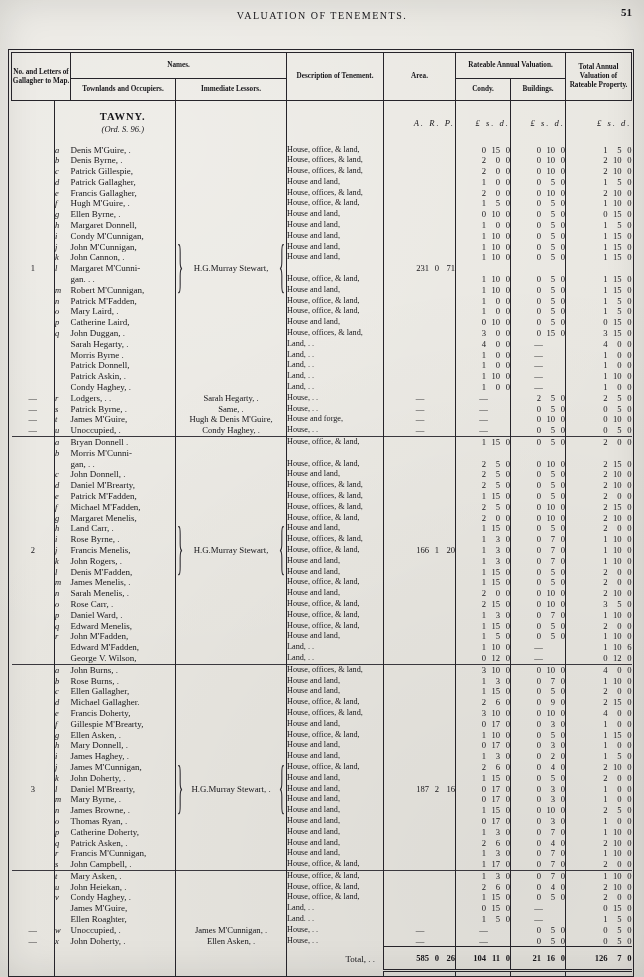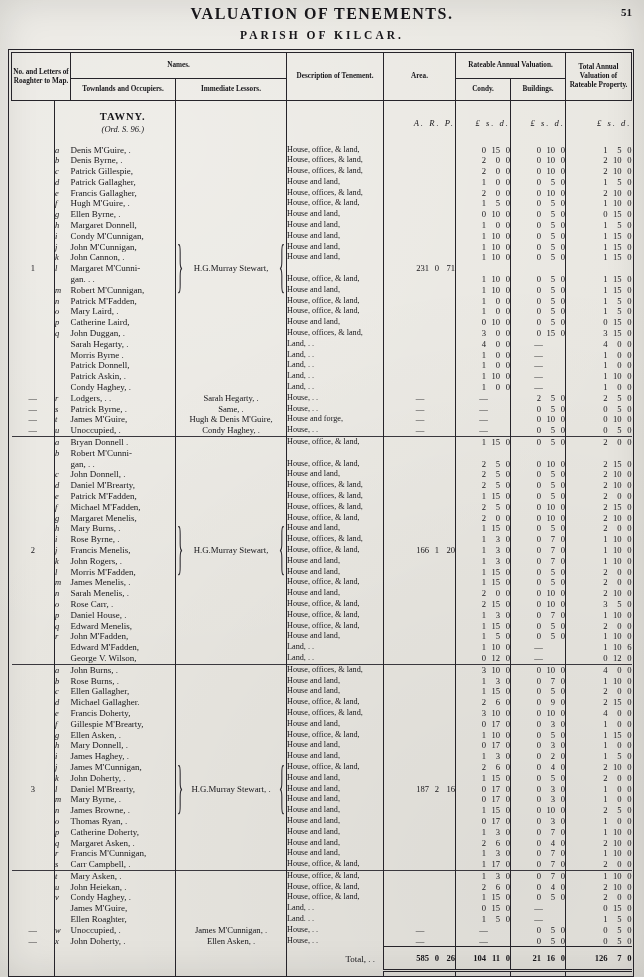--- a/index.html
+++ b/index.html
@@ -9,21 +9,21 @@
     background:#e9e7e1;
     background-image:
       radial-gradient(circle at 25% 15%, rgba(255,255,255,0.25), transparent 55%),
       radial-gradient(circle at 80% 90%, rgba(0,0,0,0.05), transparent 60%);
     box-shadow:inset 0 0 40px rgba(0,0,0,0.12);
     font-family:"Liberation Serif","DejaVu Serif",serif;
     color:#17161a;
     overflow:hidden;
   }
   .masthead{position:relative;text-align:center;padding-top:5px;height:20px;}
-  .doc-title{font-size:16px;font-weight:bold;letter-spacing:1.5px;}
+  .doc-title{font-size:10px;font-weight:normal;letter-spacing:1.5px;}
   .page-num{position:absolute;right:12px;top:6px;font-size:11px;font-weight:bold;}
   .parish{ text-align:center;font-size:11.5px;font-weight:bold;letter-spacing:3px;margin-top:4px;}
 
   .table-wrap{
     position:absolute;left:8px;top:49px;width:626px;bottom:0;
     border:1.5px solid #26242a;padding:2px 2px 0 2px;box-sizing:border-box;overflow:hidden;
   }
   table.vt{border-collapse:collapse;table-layout:fixed;width:620px;}
   table.vt th, table.vt td{margin:0;padding:0;overflow:visible;}
 
@@ -67,38 +67,37 @@
 </style>
 </head>
 <body>
 
 <div class="page">
 
   <div class="masthead">
     <span class="doc-title">VALUATION OF TENEMENTS.</span>
     <span class="page-num">51</span>
   </div>
-  <div class="parish">PARISH OF KILCAR.</div>
 
   <div class="table-wrap">
     <table class="vt">
       <colgroup>
         <col style="width:43px">
           <col style="width:16px">
           <col style="width:105px">
         <col style="width:111px">
           <col style="width:97px">
           <col style="width:72px">
         <col style="width:55px">
           <col style="width:55px">
           <col style="width:66px">
       </colgroup>
       <thead>
         <tr class="h1">
-          <th colspan="2" rowspan="2">No. and Letters of Roaghter to Map.</th>
+          <th colspan="2" rowspan="2">No. and Letters of Gallagher to Map.</th>
           <th colspan="2">Names.</th>
           <th rowspan="2">Description of Tenement.</th>
           <th rowspan="2">Area.</th>
           <th colspan="2">Rateable Annual Valuation.</th>
           <th rowspan="2">Total Annual Valuation of Rateable Property.</th>
         </tr>
         <tr class="h2">
           <th>Townlands and Occupiers.</th>
           <th>Immediate Lessors.</th>
           <th>Condy.</th>
@@ -431,21 +430,21 @@
             <td class="c-les"></td>
             <td class="c-desc">House, office, &amp; land,</td>
             <td class="c-area"></td>
             <td class="c-land"><span class="num" style="width: 18px;">1</span><span class="num" style="width: 14px;">15</span><span class="num" style="width: 10px;">0</span></td>
             <td class="c-bld"><span class="num" style="width: 18px;">0</span><span class="num" style="width: 14px;">5</span><span class="num" style="width: 10px;">0</span></td>
             <td class="c-tot"><span class="num" style="width: 20px;">2</span><span class="num" style="width: 14px;">0</span><span class="num" style="width: 10px;">0</span></td>
           </tr>
           <tr>
             <td class="c-map"></td>
             <td class="c-let">b</td>
-            <td class="c-occ">Robert M'Cunni-</td>
+            <td class="c-occ">Morris M'Cunni-</td>
             <td class="c-les"></td>
             <td class="c-desc"></td>
             <td class="c-area"></td>
             <td class="c-land"></td>
             <td class="c-bld"></td>
             <td class="c-tot"></td>
           </tr>
           <tr>
             <td class="c-map"></td>
             <td class="c-let"></td>
@@ -508,21 +507,21 @@
             <td class="c-les"></td>
             <td class="c-desc">House, office, &amp; land,</td>
             <td class="c-area"></td>
             <td class="c-land"><span class="num" style="width: 18px;">2</span><span class="num" style="width: 14px;">0</span><span class="num" style="width: 10px;">0</span></td>
             <td class="c-bld"><span class="num" style="width: 18px;">0</span><span class="num" style="width: 14px;">10</span><span class="num" style="width: 10px;">0</span></td>
             <td class="c-tot"><span class="num" style="width: 20px;">2</span><span class="num" style="width: 14px;">10</span><span class="num" style="width: 10px;">0</span></td>
           </tr>
           <tr>
             <td class="c-map"></td>
             <td class="c-let">h</td>
-            <td class="c-occ">Mary Burns,  .</td>
+            <td class="c-occ">Land Carr,  .</td>
             <td class="c-les"></td>
             <td class="c-desc">House and land,</td>
             <td class="c-area"></td>
             <td class="c-land"><span class="num" style="width: 18px;">1</span><span class="num" style="width: 14px;">15</span><span class="num" style="width: 10px;">0</span></td>
             <td class="c-bld"><span class="num" style="width: 18px;">0</span><span class="num" style="width: 14px;">5</span><span class="num" style="width: 10px;">0</span></td>
             <td class="c-tot"><span class="num" style="width: 20px;">2</span><span class="num" style="width: 14px;">0</span><span class="num" style="width: 10px;">0</span></td>
           </tr>
           <tr>
             <td class="c-map"></td>
             <td class="c-let">i</td>
@@ -558,21 +557,21 @@
             <td class="c-les"></td>
             <td class="c-desc">House and land,</td>
             <td class="c-area"></td>
             <td class="c-land"><span class="num" style="width: 18px;">1</span><span class="num" style="width: 14px;">3</span><span class="num" style="width: 10px;">0</span></td>
             <td class="c-bld"><span class="num" style="width: 18px;">0</span><span class="num" style="width: 14px;">7</span><span class="num" style="width: 10px;">0</span></td>
             <td class="c-tot"><span class="num" style="width: 20px;">1</span><span class="num" style="width: 14px;">10</span><span class="num" style="width: 10px;">0</span></td>
           </tr>
           <tr>
             <td class="c-map"></td>
             <td class="c-let">l</td>
-            <td class="c-occ">Morris M'Fadden,</td>
+            <td class="c-occ">Denis M'Fadden,</td>
             <td class="c-les"></td>
             <td class="c-desc">House and land,</td>
             <td class="c-area"></td>
             <td class="c-land"><span class="num" style="width: 18px;">1</span><span class="num" style="width: 14px;">15</span><span class="num" style="width: 10px;">0</span></td>
             <td class="c-bld"><span class="num" style="width: 18px;">0</span><span class="num" style="width: 14px;">5</span><span class="num" style="width: 10px;">0</span></td>
             <td class="c-tot"><span class="num" style="width: 20px;">2</span><span class="num" style="width: 14px;">0</span><span class="num" style="width: 10px;">0</span></td>
           </tr>
           <tr>
             <td class="c-map"></td>
             <td class="c-let">m</td>
@@ -602,21 +601,21 @@
             <td class="c-les"></td>
             <td class="c-desc">House, office, &amp; land,</td>
             <td class="c-area"></td>
             <td class="c-land"><span class="num" style="width: 18px;">2</span><span class="num" style="width: 14px;">15</span><span class="num" style="width: 10px;">0</span></td>
             <td class="c-bld"><span class="num" style="width: 18px;">0</span><span class="num" style="width: 14px;">10</span><span class="num" style="width: 10px;">0</span></td>
             <td class="c-tot"><span class="num" style="width: 20px;">3</span><span class="num" style="width: 14px;">5</span><span class="num" style="width: 10px;">0</span></td>
           </tr>
           <tr>
             <td class="c-map"></td>
             <td class="c-let">p</td>
-            <td class="c-occ">Daniel House,  .</td>
+            <td class="c-occ">Daniel Ward,  .</td>
             <td class="c-les"></td>
             <td class="c-desc">House, office, &amp; land,</td>
             <td class="c-area"></td>
             <td class="c-land"><span class="num" style="width: 18px;">1</span><span class="num" style="width: 14px;">3</span><span class="num" style="width: 10px;">0</span></td>
             <td class="c-bld"><span class="num" style="width: 18px;">0</span><span class="num" style="width: 14px;">7</span><span class="num" style="width: 10px;">0</span></td>
             <td class="c-tot"><span class="num" style="width: 20px;">1</span><span class="num" style="width: 14px;">10</span><span class="num" style="width: 10px;">0</span></td>
           </tr>
           <tr>
             <td class="c-map"></td>
             <td class="c-let">q</td>
@@ -839,21 +838,21 @@
             <td class="c-les"></td>
             <td class="c-desc">House and land,</td>
             <td class="c-area"></td>
             <td class="c-land"><span class="num" style="width: 18px;">1</span><span class="num" style="width: 14px;">3</span><span class="num" style="width: 10px;">0</span></td>
             <td class="c-bld"><span class="num" style="width: 18px;">0</span><span class="num" style="width: 14px;">7</span><span class="num" style="width: 10px;">0</span></td>
             <td class="c-tot"><span class="num" style="width: 20px;">1</span><span class="num" style="width: 14px;">10</span><span class="num" style="width: 10px;">0</span></td>
           </tr>
           <tr>
             <td class="c-map"></td>
             <td class="c-let">q</td>
-            <td class="c-occ">Margaret Asken, .</td>
+            <td class="c-occ">Patrick Asken, .</td>
             <td class="c-les"></td>
             <td class="c-desc">House and land,</td>
             <td class="c-area"></td>
             <td class="c-land"><span class="num" style="width: 18px;">2</span><span class="num" style="width: 14px;">6</span><span class="num" style="width: 10px;">0</span></td>
             <td class="c-bld"><span class="num" style="width: 18px;">0</span><span class="num" style="width: 14px;">4</span><span class="num" style="width: 10px;">0</span></td>
             <td class="c-tot"><span class="num" style="width: 20px;">2</span><span class="num" style="width: 14px;">10</span><span class="num" style="width: 10px;">0</span></td>
           </tr>
           <tr>
             <td class="c-map"></td>
             <td class="c-let">r</td>
@@ -861,21 +860,21 @@
             <td class="c-les"></td>
             <td class="c-desc">House and land,</td>
             <td class="c-area"></td>
             <td class="c-land"><span class="num" style="width: 18px;">1</span><span class="num" style="width: 14px;">3</span><span class="num" style="width: 10px;">0</span></td>
             <td class="c-bld"><span class="num" style="width: 18px;">0</span><span class="num" style="width: 14px;">7</span><span class="num" style="width: 10px;">0</span></td>
             <td class="c-tot"><span class="num" style="width: 20px;">1</span><span class="num" style="width: 14px;">10</span><span class="num" style="width: 10px;">0</span></td>
           </tr>
           <tr>
             <td class="c-map"></td>
             <td class="c-let">s</td>
-            <td class="c-occ">Carr Campbell, .</td>
+            <td class="c-occ">John Campbell, .</td>
             <td class="c-les"></td>
             <td class="c-desc">House, office, &amp; land,</td>
             <td class="c-area"></td>
             <td class="c-land"><span class="num" style="width: 18px;">1</span><span class="num" style="width: 14px;">17</span><span class="num" style="width: 10px;">0</span></td>
             <td class="c-bld"><span class="num" style="width: 18px;">0</span><span class="num" style="width: 14px;">7</span><span class="num" style="width: 10px;">0</span></td>
             <td class="c-tot"><span class="num" style="width: 20px;">2</span><span class="num" style="width: 14px;">0</span><span class="num" style="width: 10px;">0</span></td>
           </tr>
           <tr class="block-start">
             <td class="c-map"></td>
             <td class="c-let">t</td>

